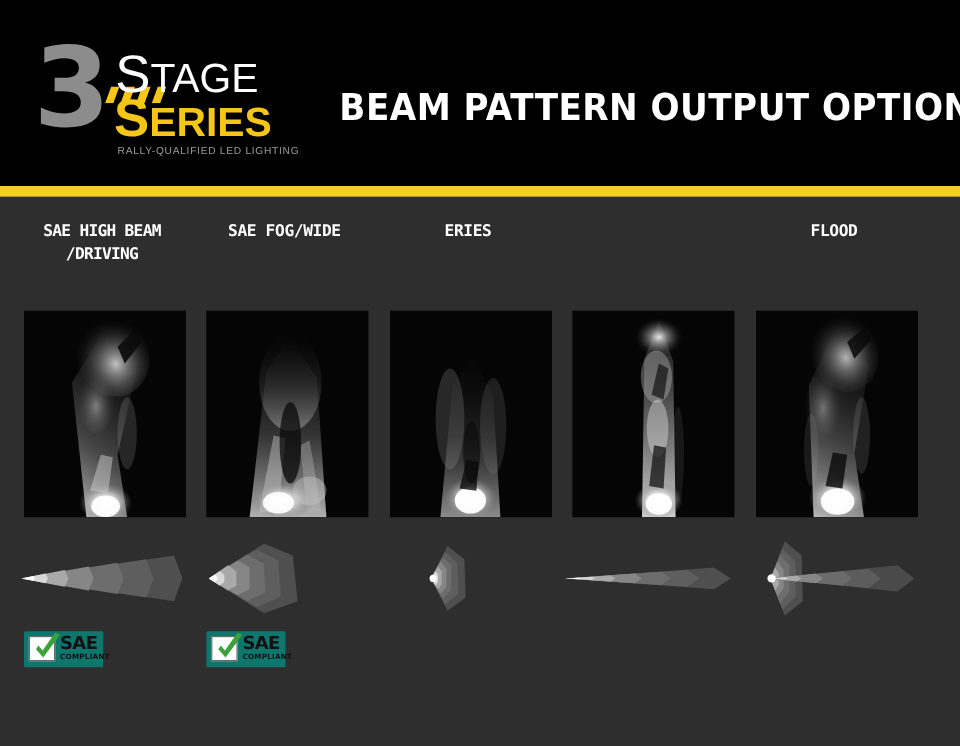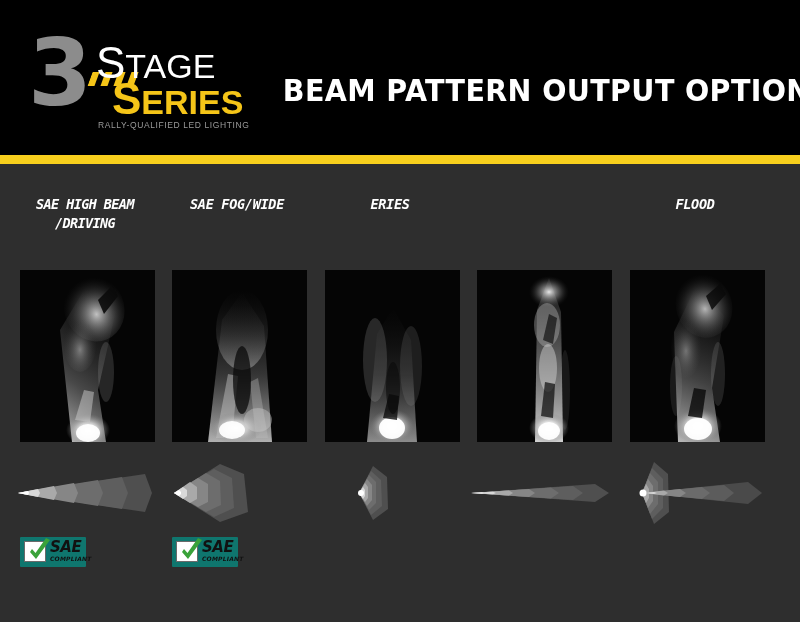--- a/index.html
+++ b/index.html
@@ -49,21 +49,21 @@
     font-family: "Liberation Sans", sans-serif;
     font-size: 34px;
     font-weight: 400;
     color: #ffffff;
     letter-spacing: 0px;
     line-height: 34px;
   }
   .logo-stage .cap { font-size: 44px; }
   .logo-series {
     position: absolute;
-    left: 84px;
+    left: 67px;
     top: 52px;
     font-family: "Liberation Sans", sans-serif;
     font-size: 34px;
     font-weight: 700;
     color: #f5c518;
     letter-spacing: 0px;
     line-height: 34px;
   }
   .logo-series .cap { font-size: 44px; }
   .logo-tag {
@@ -125,24 +125,23 @@
     position: absolute;
     left: 0;
     top: 164px;
     width: 800px;
     height: 458px;
     background: #2e2e2e;
   }
 
   .col {
     position: absolute;
-    top: 11px;
+    top: 0;
     width: 150px;
     height: 378px;
-    font-style: italic;
   }
   .col.c0 { left: 10px; }
   .col.c1 { left: 162px; }
   .col.c2 { left: 315px; }
   .col.c3 { left: 467px; }
   .col.c4 { left: 620px; }
 
   .col-label {
     position: absolute;
     top: 20px;

